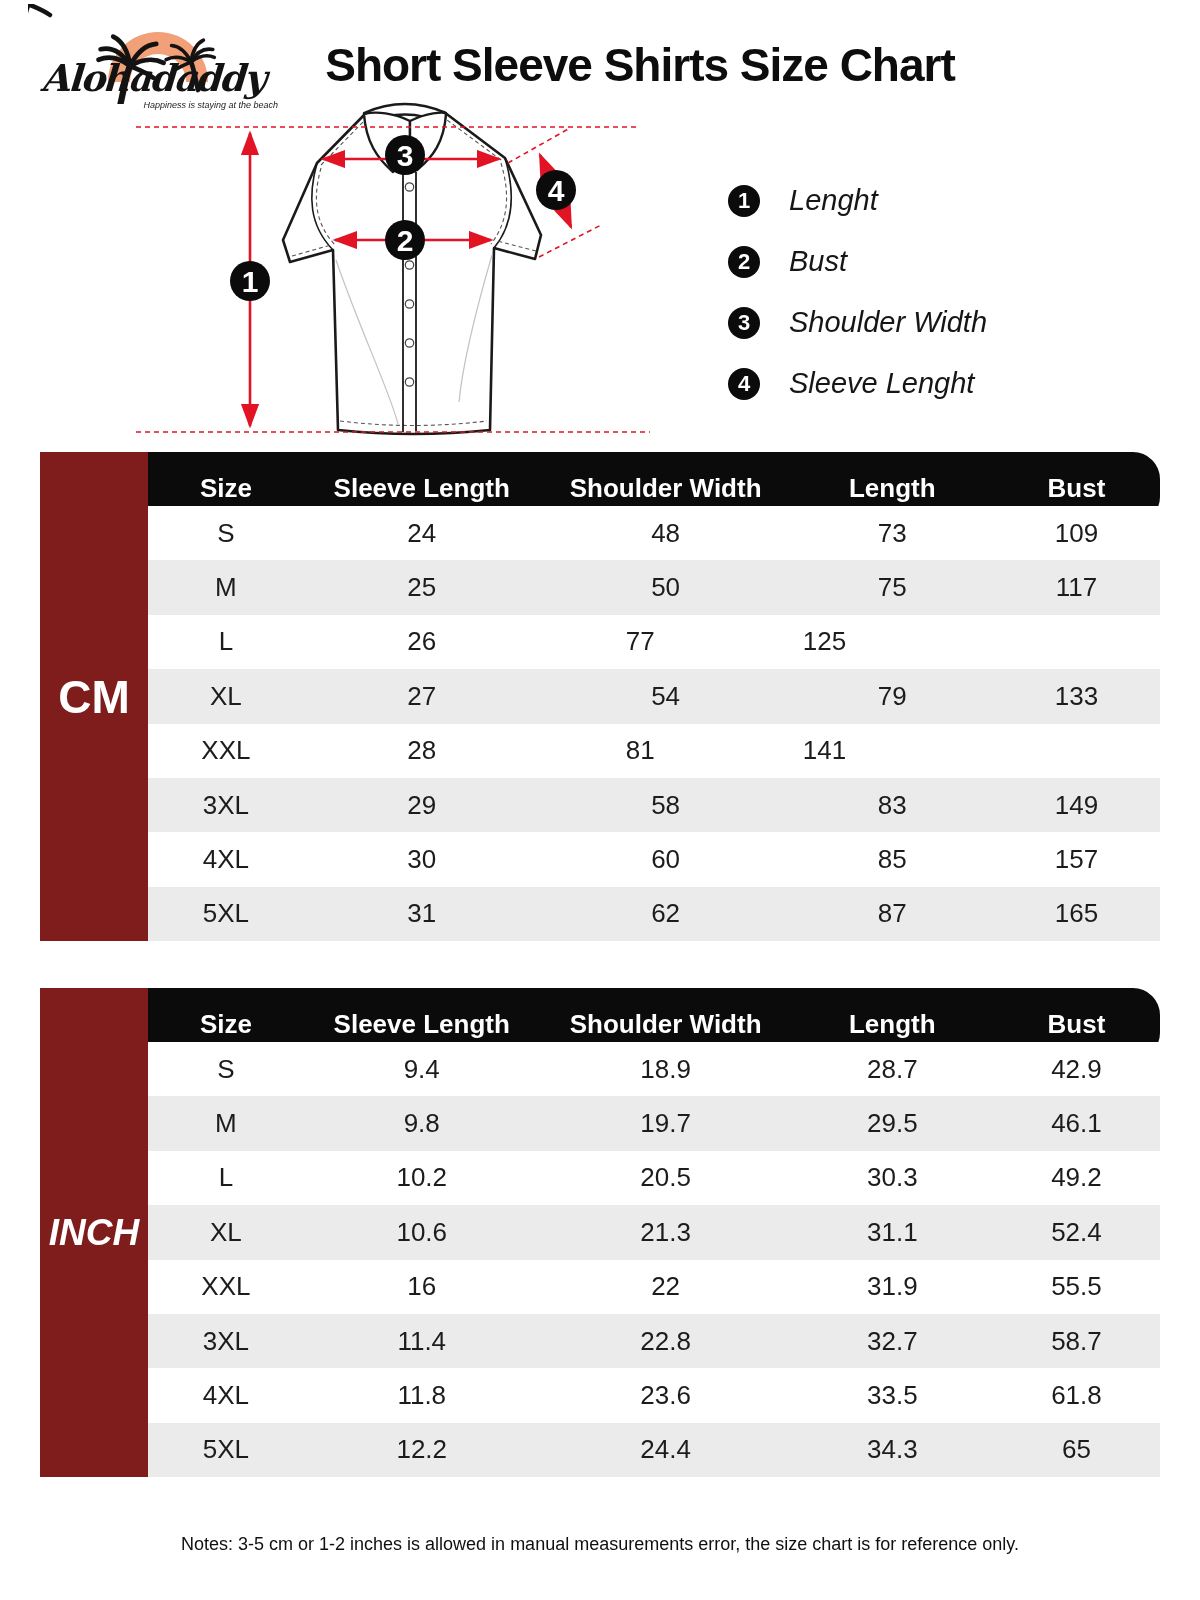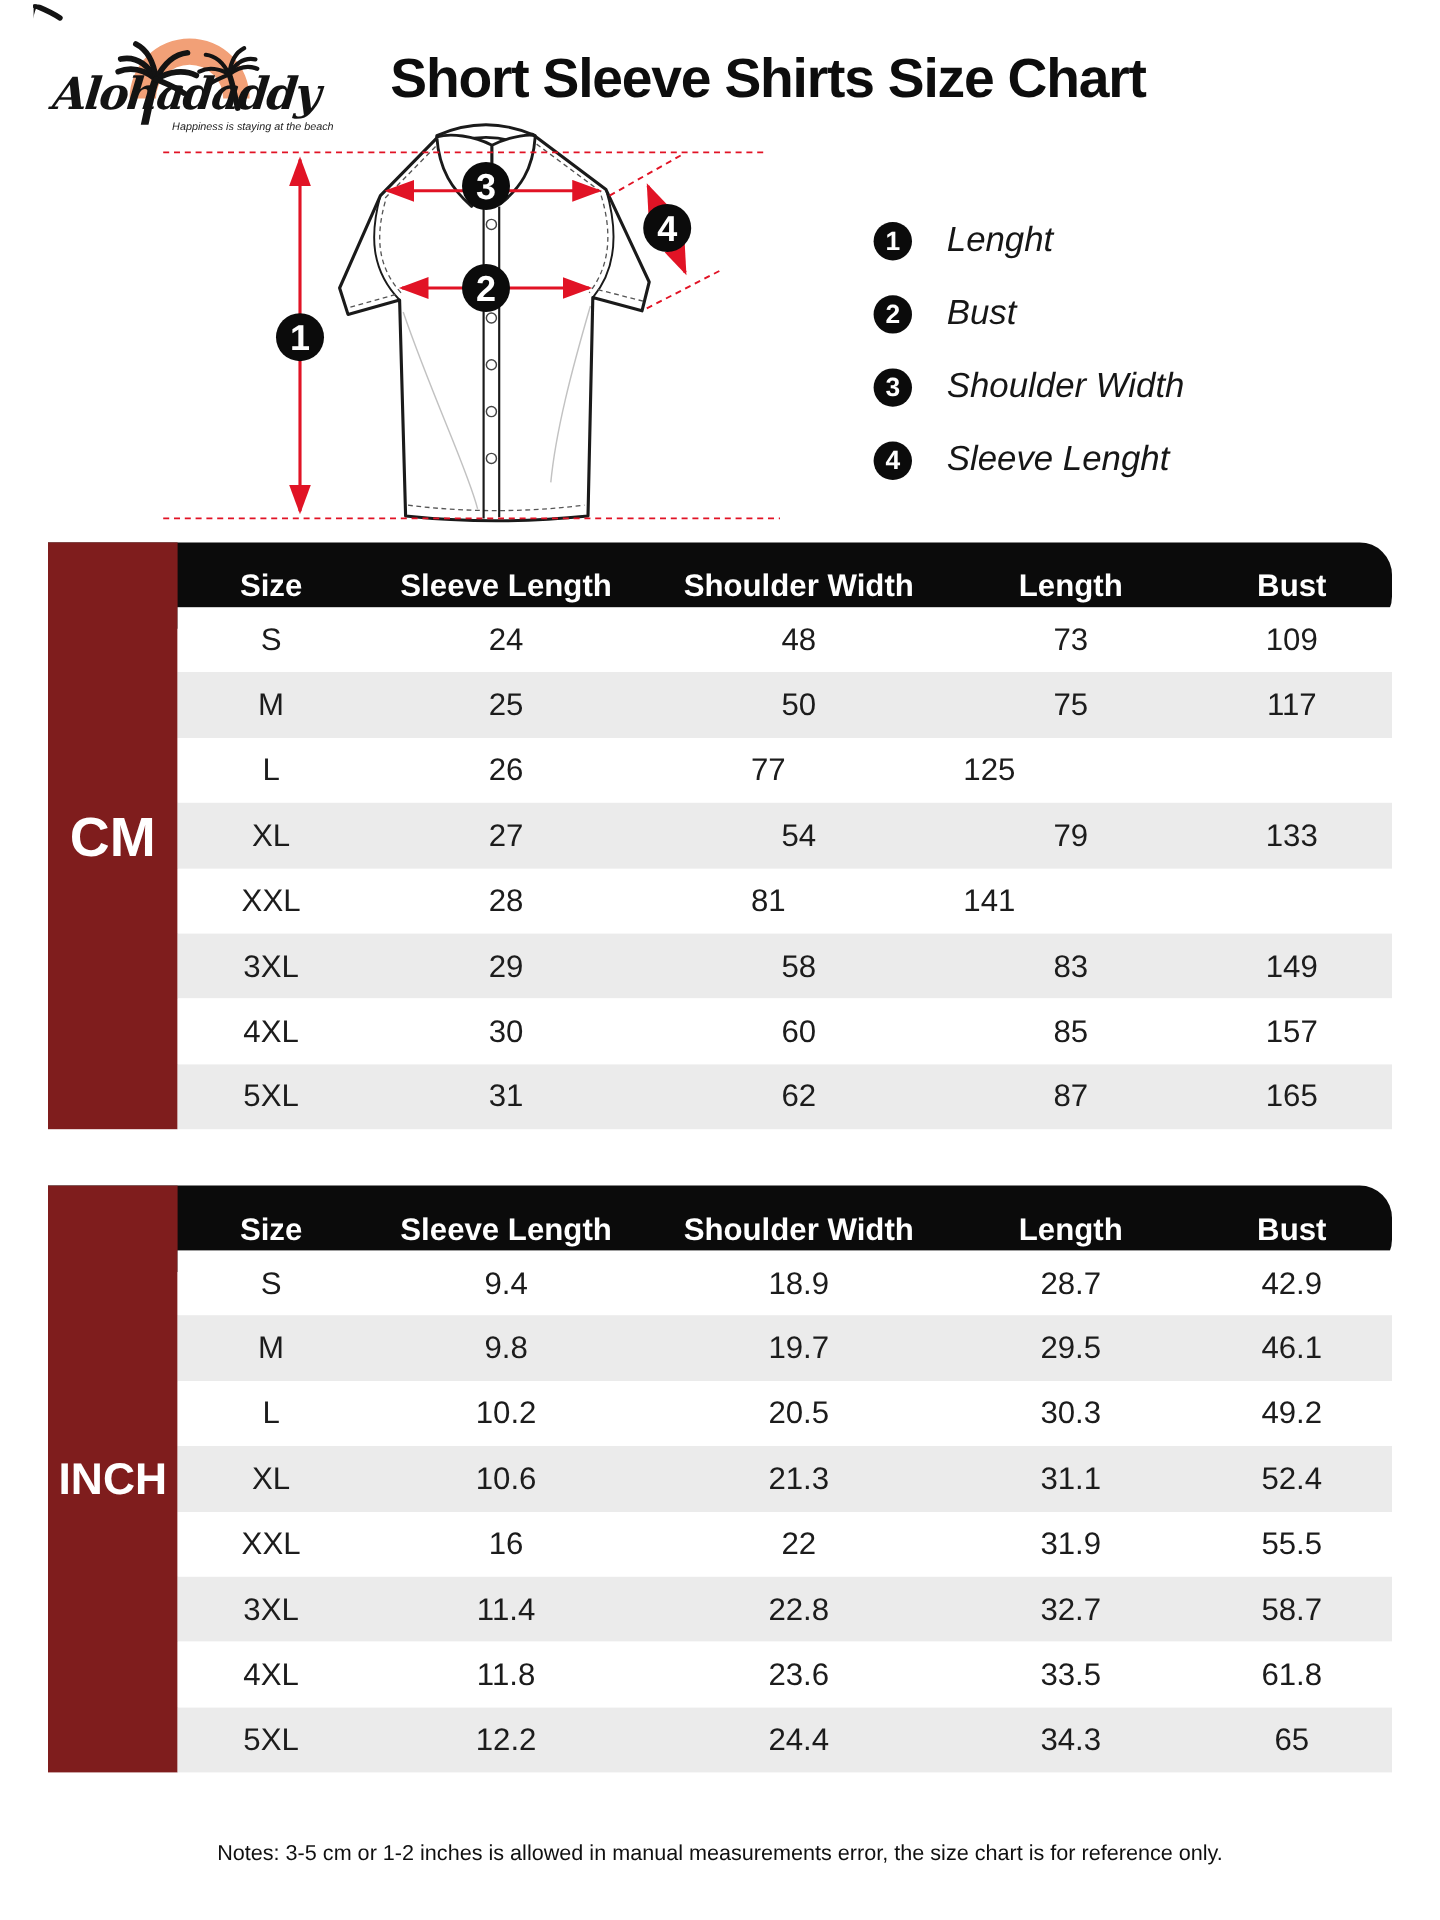--- a/index.html
+++ b/index.html
@@ -30,21 +30,21 @@
         font-weight:700;font-size:22px;}
   .llabel{margin-left:29px;font-size:29px;color:#161616;font-style:italic;}
 
   
   .size-table{position:absolute;left:40px;width:1120px;height:489px;}
   .size-table.cm{top:452px;}
   .size-table.inch{top:988px;}
   .unit-col{position:absolute;left:0;top:0;bottom:0;width:108px;background:#7f1d1d;
             display:flex;align-items:center;justify-content:center;color:#fff;font-weight:700;}
   .cm .unit-col{font-size:46px;letter-spacing:0px;}
-  .inch .unit-col{font-size:37px;}
+  .inch .unit-col{font-size:37px;font-style:italic;}
   .thead{position:absolute;left:0;top:0;width:1120px;height:72px;background:#0b0b0b;
          border-radius:0 27px 27px 0;display:flex;align-items:center;
          padding-left:108px;box-sizing:border-box;}
   .thead .cell{color:#fff;font-weight:700;font-size:26px;}
   .tbody{position:absolute;left:108px;top:54px;width:1012px;}
   .trow{display:flex;align-items:center;height:54.4px;background:#fff;}
   .trow.alt{background:#ebebeb;}
   .trow .cell{font-size:26px;color:#1c1c1c;}
   .cell{text-align:center;box-sizing:border-box;}
   .c0{width:15.4%;} .c1{width:23.3%;} .c2{width:24.9%;} .c3{width:19.9%;} .c4{width:16.5%;}

